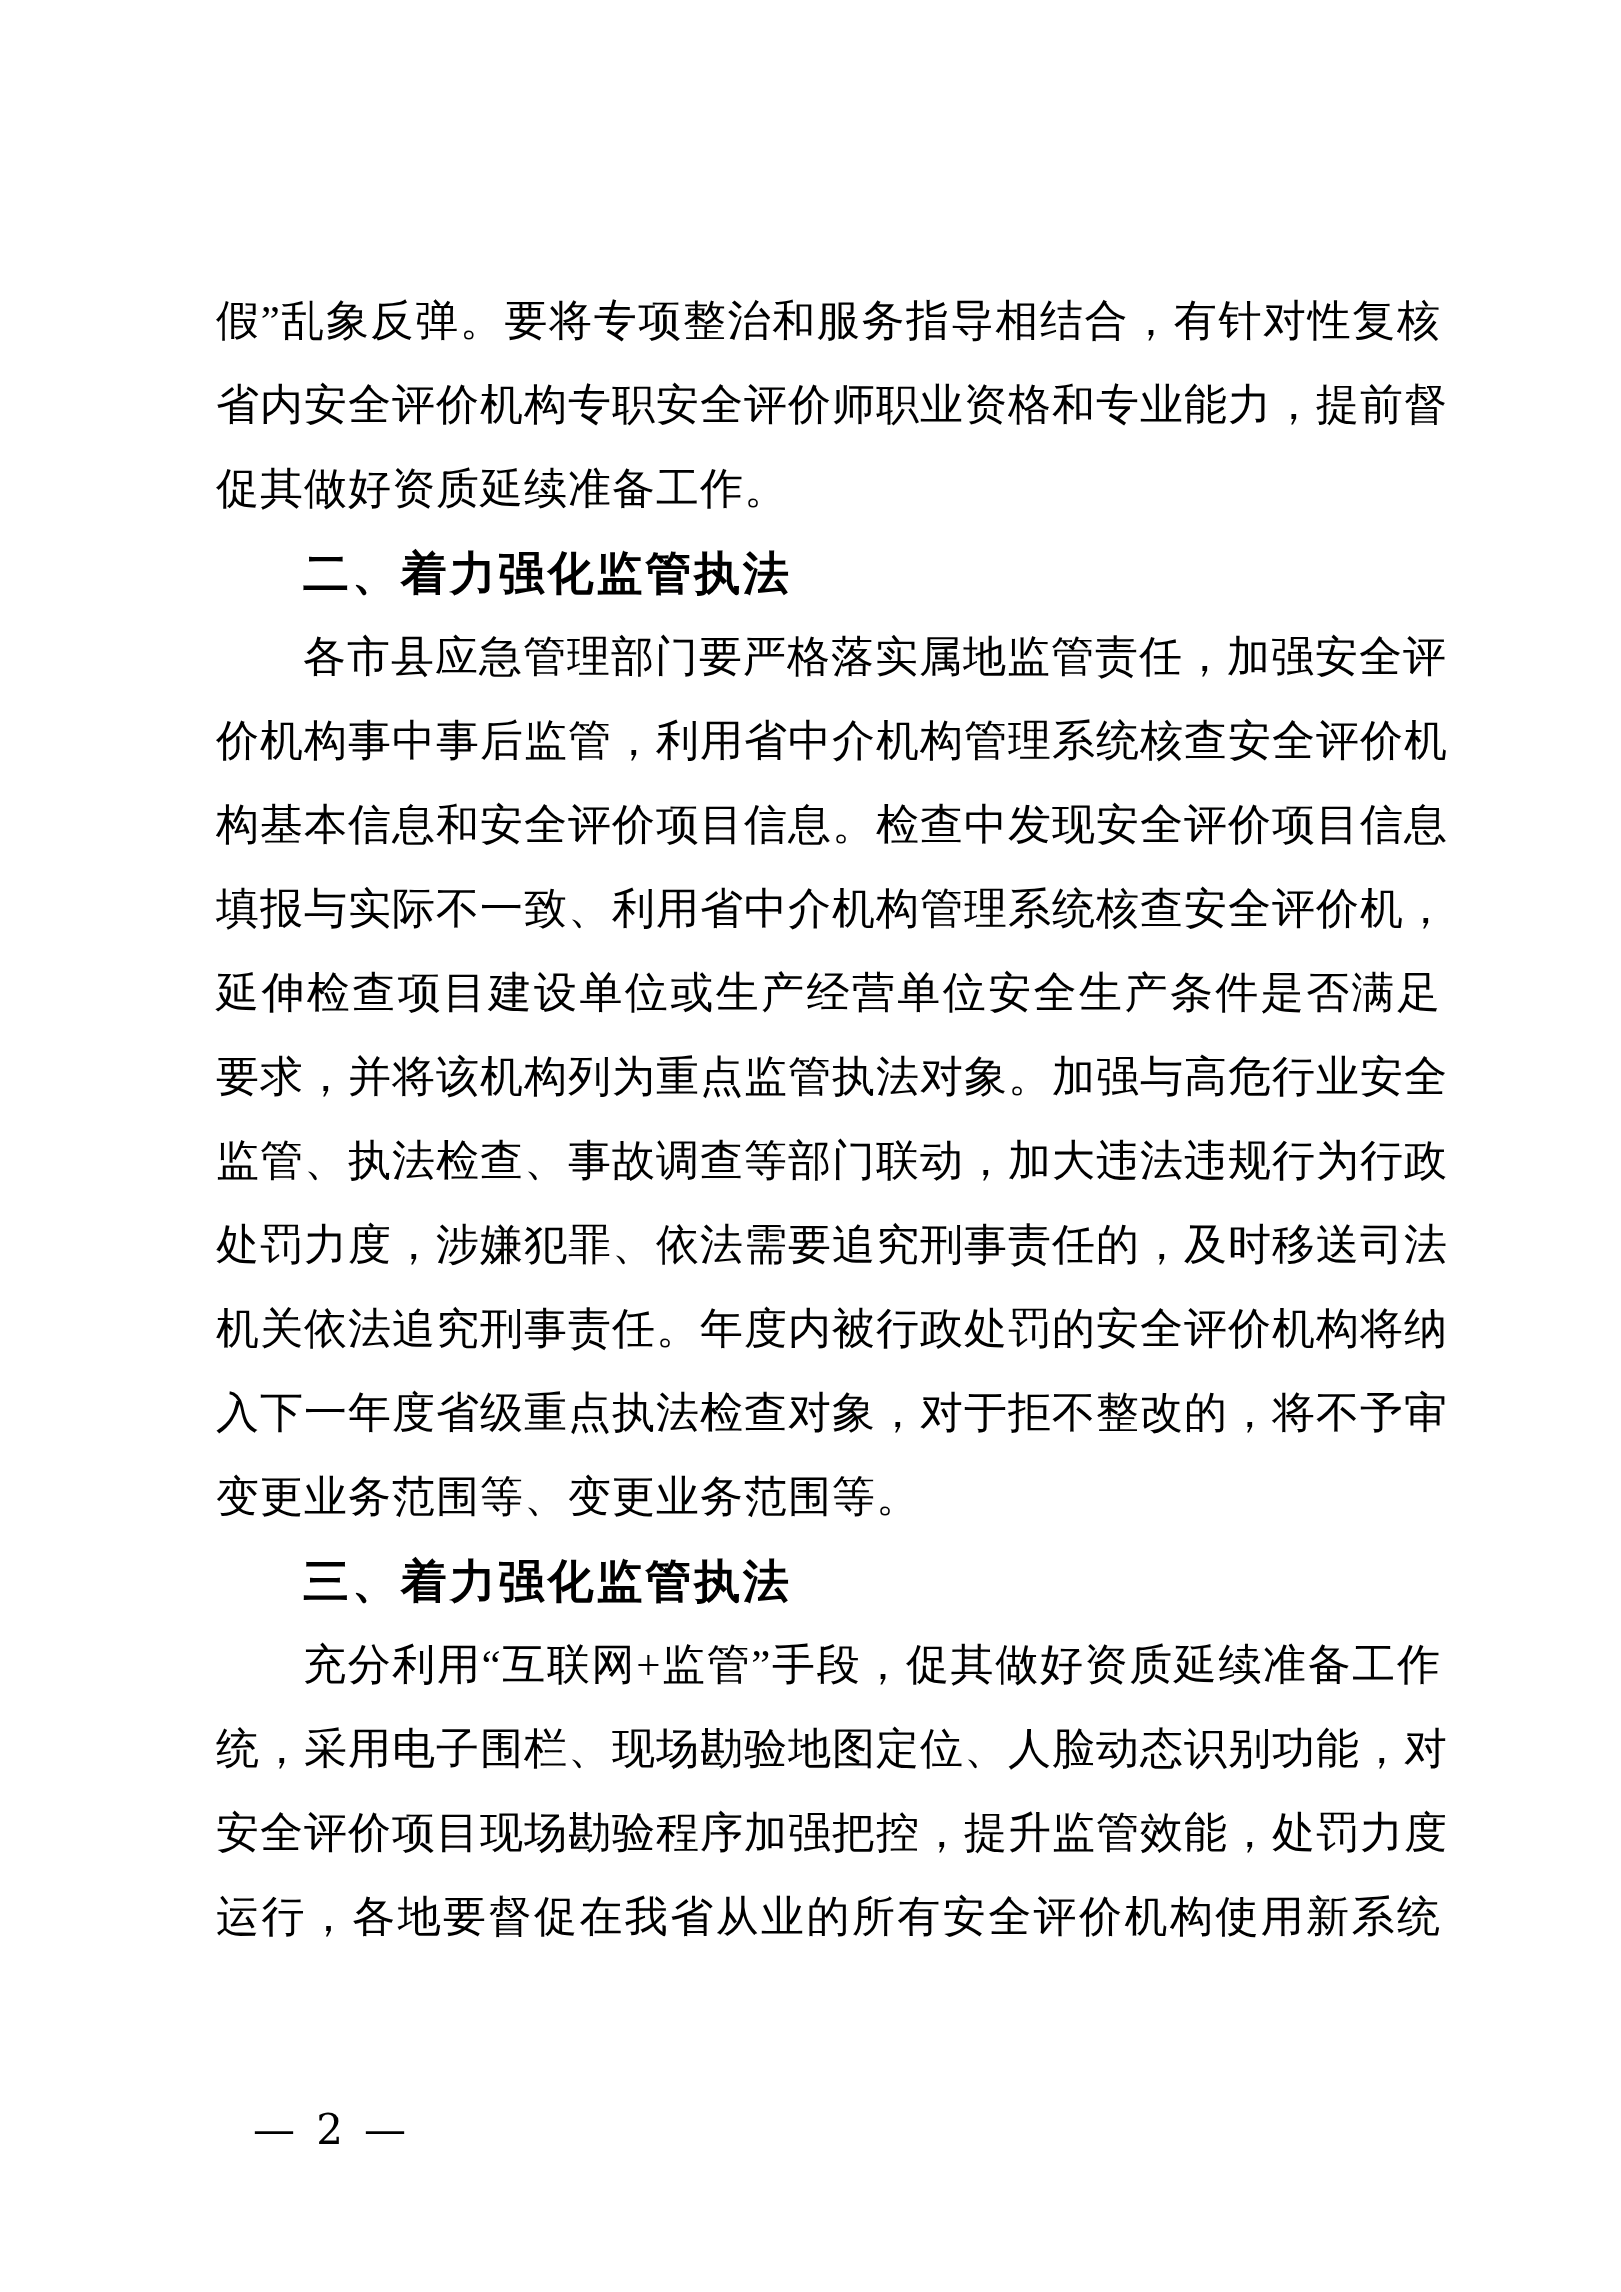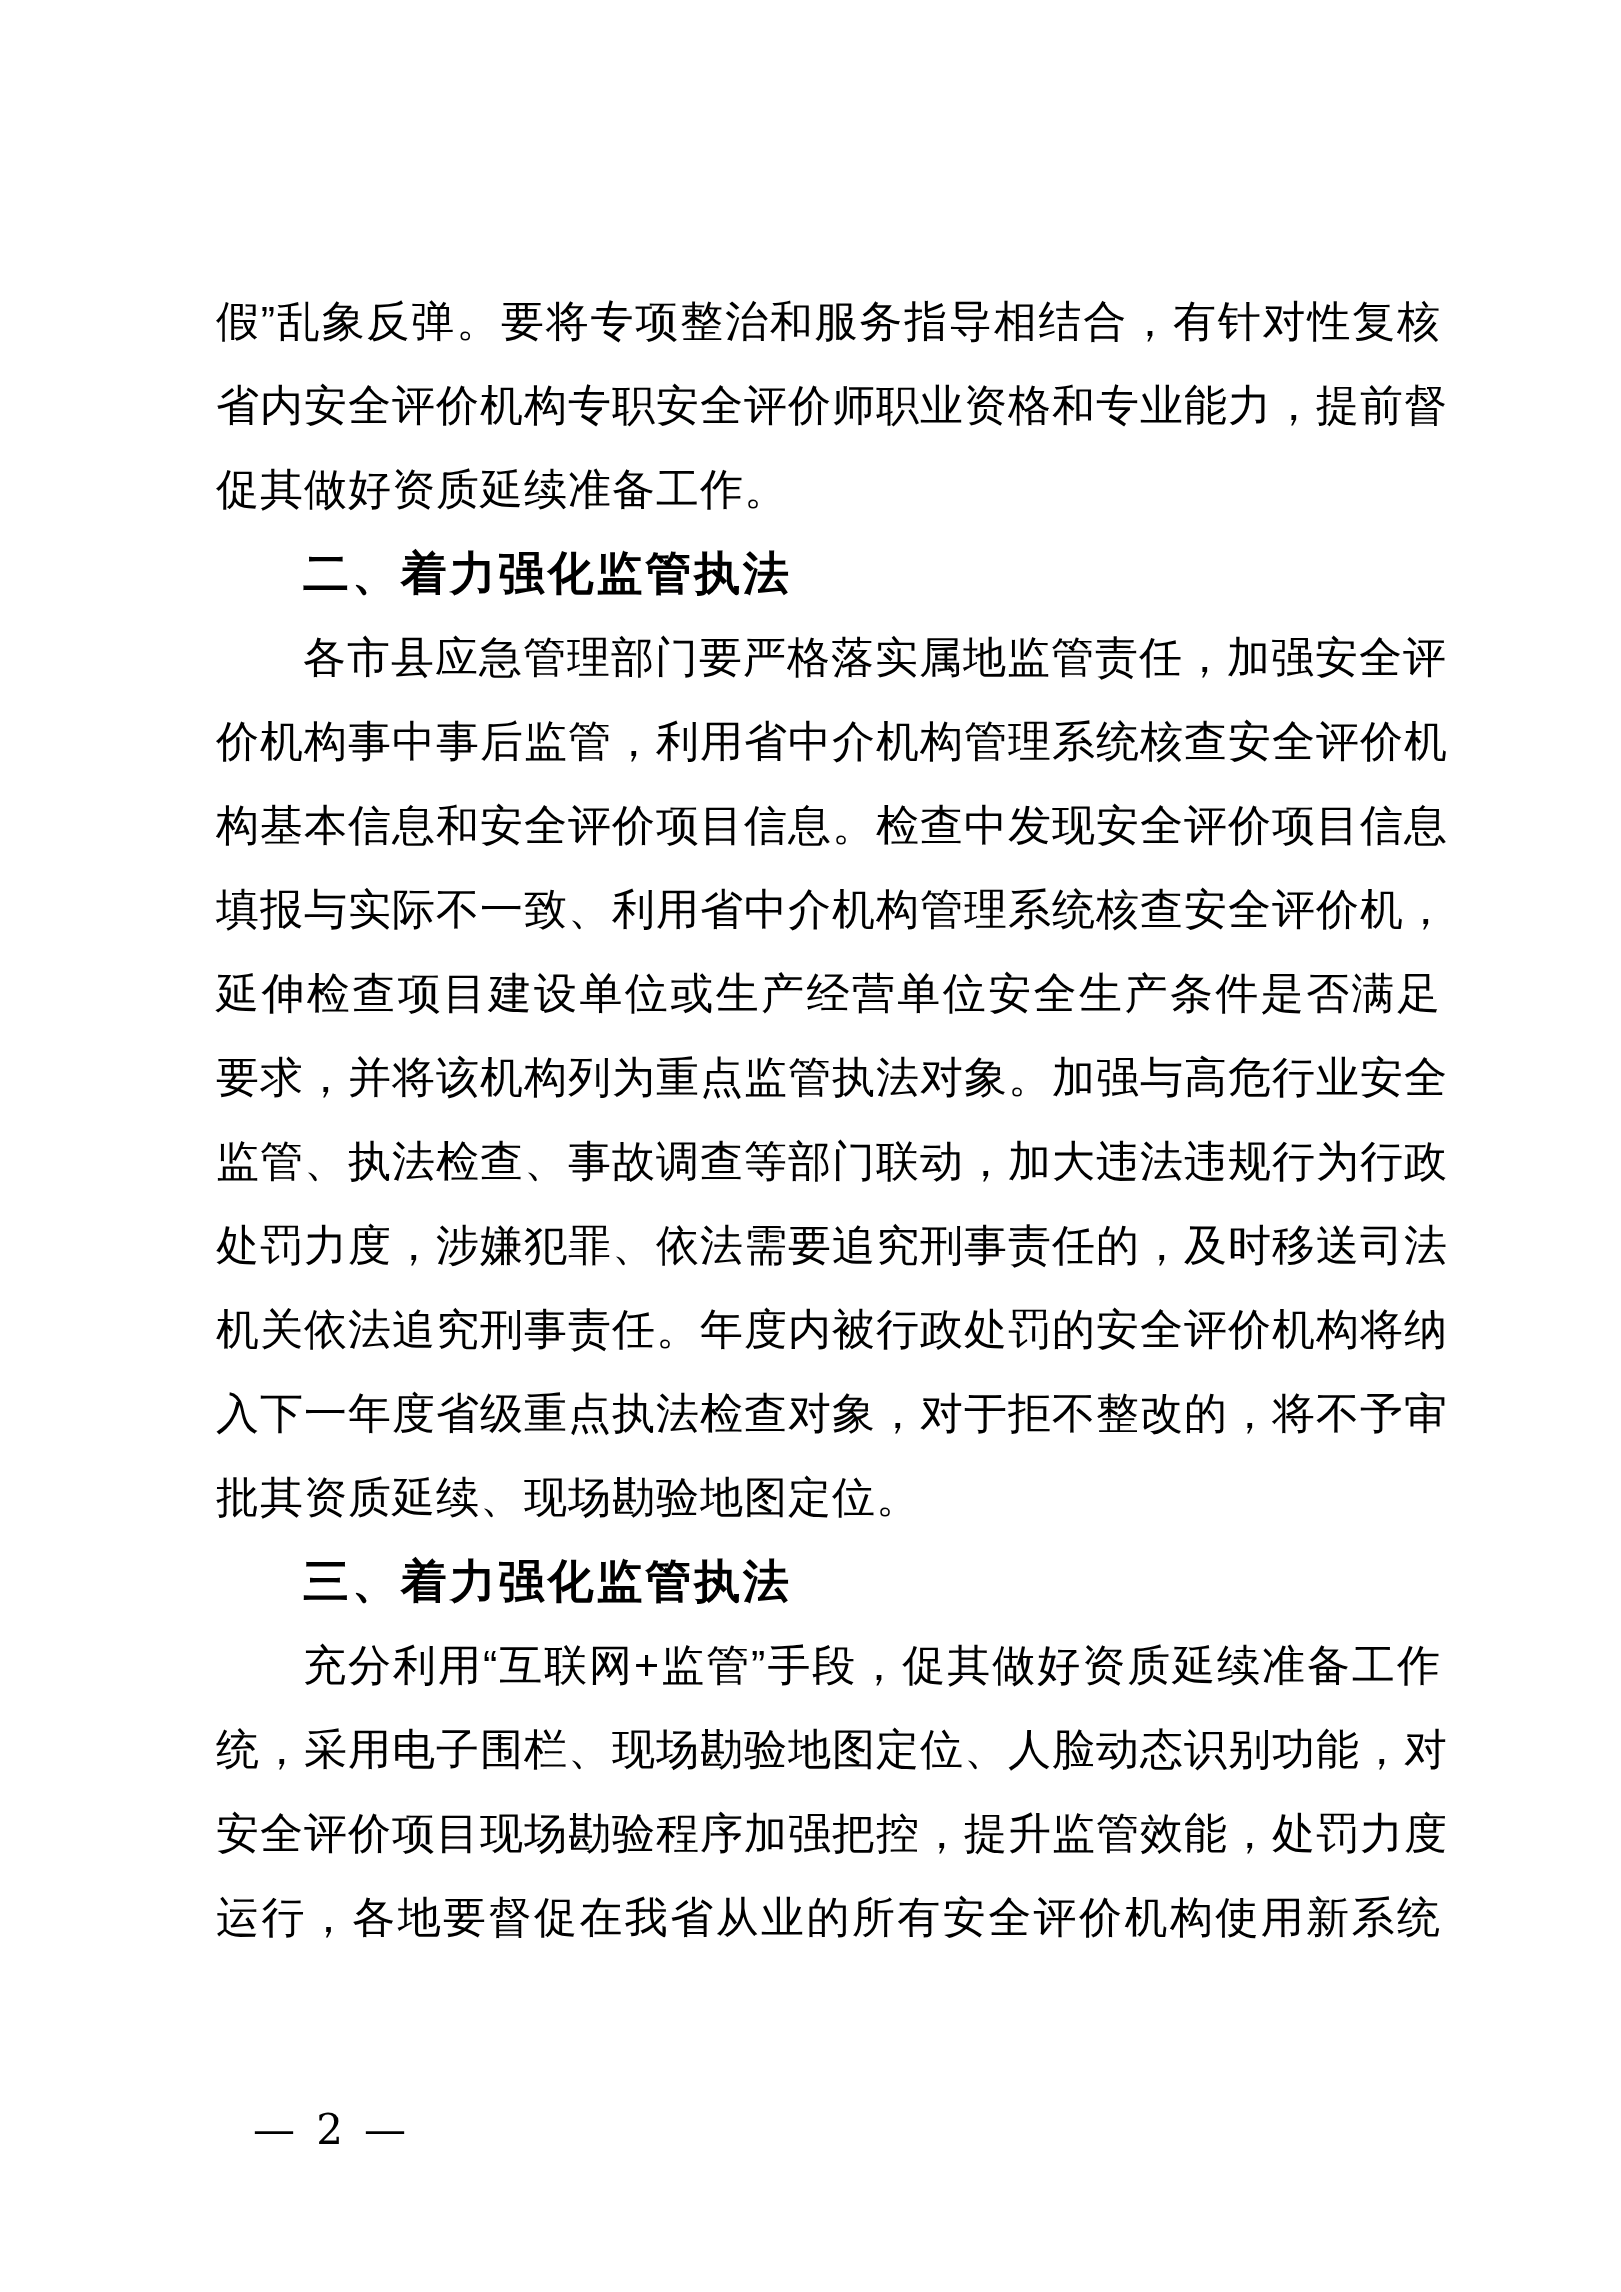--- a/index.html
+++ b/index.html
@@ -19,21 +19,21 @@
   .text-block {
     position: absolute;
     left: 216px;
     top: 279px;
     width: 1225px;
   }
   .line {
     width: 100%;
     height: 84px;
     line-height: 84px;
-    font-family: Liberation Sans, sans-serif;
+    font-family: Liberation Serif, serif;
     font-size: 43px;
     letter-spacing: 1px;
     color: #000000;
     text-align: justify;
     text-align-last: justify;
     white-space: nowrap;
   }
   .line.end {
     text-align: left;
     text-align-last: left;
@@ -73,21 +73,21 @@
     <div class="line first">各市县应急管理部门要严格落实属地监管责任，加强安全评</div>
     <div class="line">价机构事中事后监管，利用省中介机构管理系统核查安全评价机</div>
     <div class="line">构基本信息和安全评价项目信息。检查中发现安全评价项目信息</div>
     <div class="line">填报与实际不一致、利用省中介机构管理系统核查安全评价机，</div>
     <div class="line">延伸检查项目建设单位或生产经营单位安全生产条件是否满足</div>
     <div class="line">要求，并将该机构列为重点监管执法对象。加强与高危行业安全</div>
     <div class="line">监管、执法检查、事故调查等部门联动，加大违法违规行为行政</div>
     <div class="line">处罚力度，涉嫌犯罪、依法需要追究刑事责任的，及时移送司法</div>
     <div class="line">机关依法追究刑事责任。年度内被行政处罚的安全评价机构将纳</div>
     <div class="line">入下一年度省级重点执法检查对象，对于拒不整改的，将不予审</div>
-    <div class="line end">批其资质延续、现场勘验地图定位。</div>
+    <div class="line end">变更业务范围等、变更业务范围等。</div>
     <div class="line heading">三、着力强化监管执法</div>
     <div class="line first">充分利用“互联网+监管”手段，促其做好资质延续准备工作</div>
     <div class="line">统，采用电子围栏、现场勘验地图定位、人脸动态识别功能，对</div>
     <div class="line">安全评价项目现场勘验程序加强把控，提升监管效能，处罚力度</div>
     <div class="line">运行，各地要督促在我省从业的所有安全评价机构使用新系统</div>
   </div>
 
   <div class="footer">— 2 —</div>
 </div>
 

